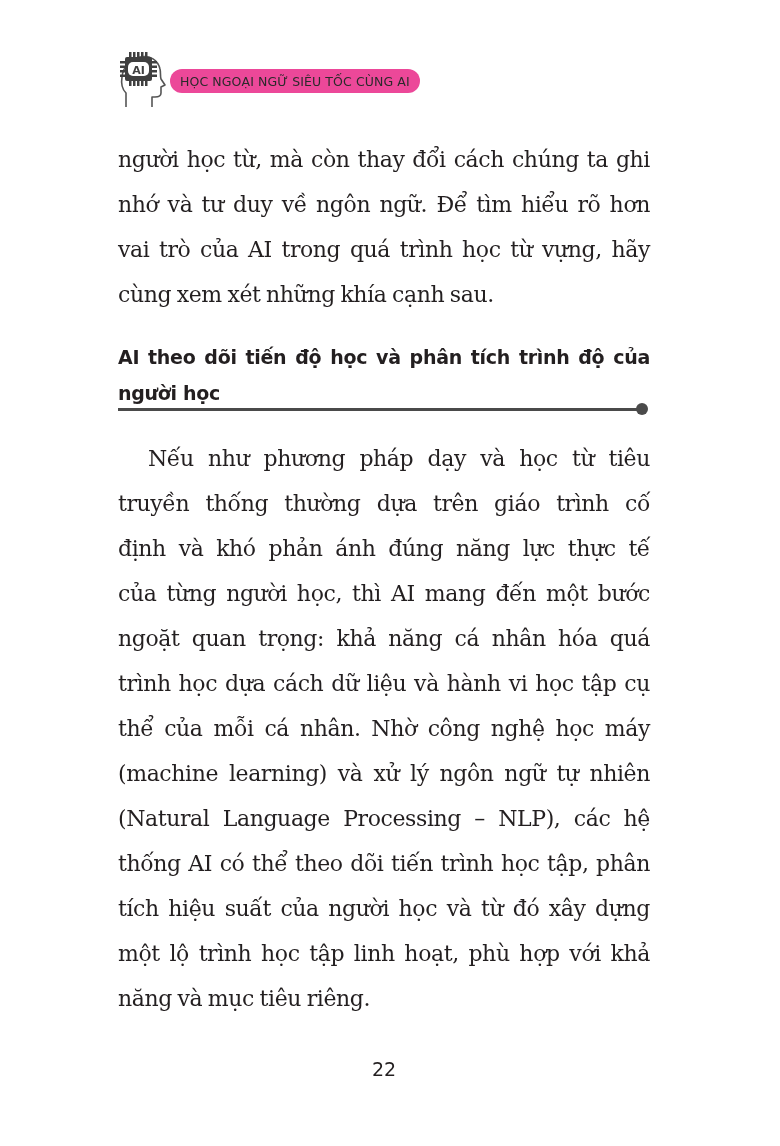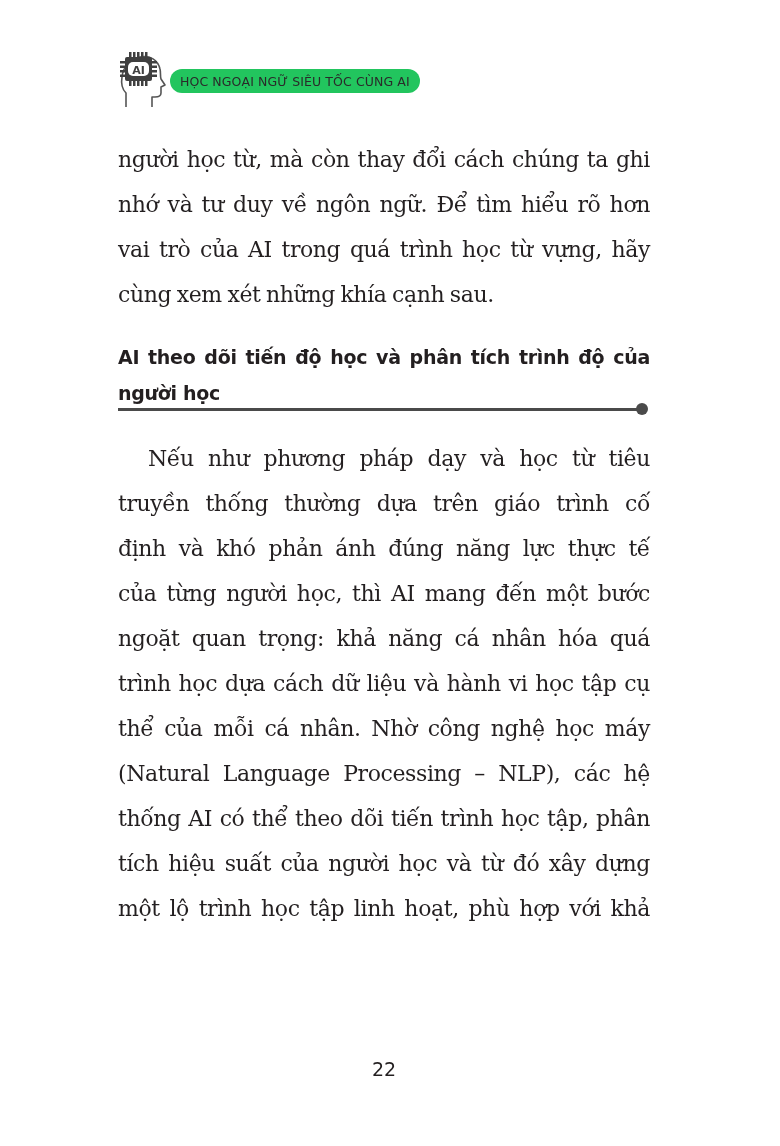--- a/index.html
+++ b/index.html
@@ -23,21 +23,21 @@
       align-items: center;
     }
     .header-icon {
       width: 50px;
       height: 58px;
       position: relative;
       margin-right: 2px;
     }
     .header-icon svg { display: block; }
     .header-pill {
-      background: #22c55e;
+      background: #ec4899;
       border-radius: 12px;
       height: 24px;
       padding: 0 10px 0 10px;
       display: flex;
       align-items: center;
       margin-top: 6px;
       font-family: "DejaVu Sans", sans-serif;
       font-size: 12.5px;
       letter-spacing: 0.1px;
       color: #2a2a2a;
@@ -174,19 +174,21 @@
 <div class="divider-dot"></div>
 
 <div class="body-text para2">
   <span class="line indent">Nếu như phương pháp dạy và học từ tiêu</span>
   <span class="line">truyền thống thường dựa trên giáo trình cố</span>
   <span class="line">định và khó phản ánh đúng năng lực thực tế</span>
   <span class="line">của từng người học, thì AI mang đến một bước</span>
   <span class="line">ngoặt quan trọng: khả năng cá nhân hóa quá</span>
   <span class="line">trình học dựa cách dữ liệu và hành vi học tập cụ</span>
   <span class="line">thể của mỗi cá nhân. Nhờ công nghệ học máy</span>
+  <span class="line">(machine learning) và xử lý ngôn ngữ tự nhiên</span>
   <span class="line">(Natural Language Processing – NLP), các hệ</span>
   <span class="line">thống AI có thể theo dõi tiến trình học tập, phân</span>
   <span class="line">tích hiệu suất của người học và từ đó xây dựng</span>
   <span class="line">một lộ trình học tập linh hoạt, phù hợp với khả</span>
+  <span class="line last">năng và mục tiêu riêng.</span>
 </div>
 
 <div class="page-number">22</div>
 
 </body></html>

